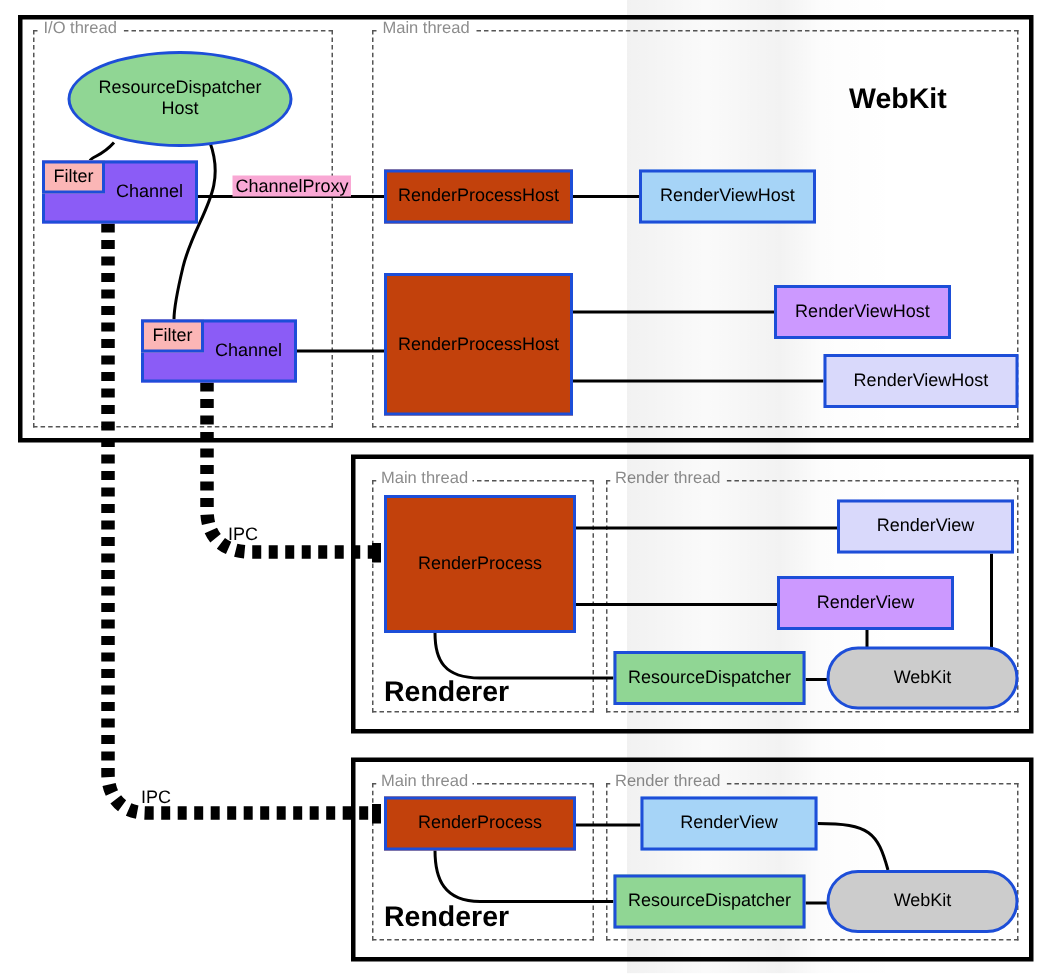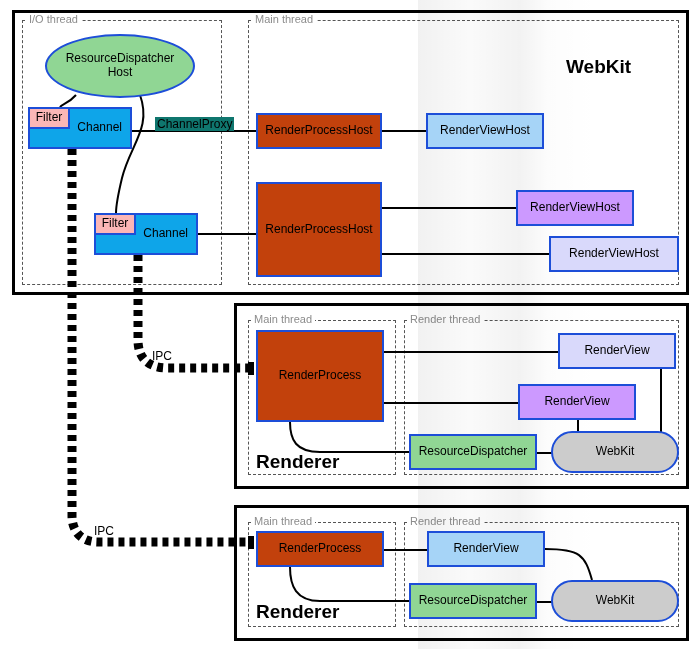--- a/index.html
+++ b/index.html
@@ -49,21 +49,21 @@
     font-size:12px;
     color:#000;
     line-height:1.15;
     z-index:6;
   }
   .n-pink{background:#c2410c;}
   .n-blue{background:#a6d4f7;}
   .n-violet{background:#cc99ff;}
   .n-lav{background:#d9d9fb;}
   .n-green{background:#90d694;}
-  .n-channel{background:#0ea5e9;}
+  .n-channel{background:#8b5cf6;}
   .n-filter{background:#fbb6b6;font-size:12px;}
   .n-ellipse{background:#90d694;border-radius:50%;}
   .n-stadium{background:#cccccc;border-radius:40px;}
   
   .line-h{position:absolute;height:0;border-top:2px solid #000;z-index:3;}
   .line-v{position:absolute;width:0;border-left:2px solid #000;z-index:3;}
   
   .ipc-svg{position:absolute;left:0;top:0;width:700px;height:649px;z-index:4;pointer-events:none;}
   .curve-svg{position:absolute;left:0;top:0;width:700px;height:649px;z-index:5;pointer-events:none;}
   
@@ -74,21 +74,21 @@
     color:#000;
     z-index:7;
     white-space:nowrap;
   }
   .side-label{
     position:absolute;
     font-size:12px;
     color:#000;
     z-index:7;
     white-space:nowrap;
-    background:#0f766e;
+    background:#f9a8d4;
     padding:0 2px;
   }
   
   .band{
     position:absolute;
     top:0;bottom:0;
     z-index:1;
     pointer-events:none;
   }
   #band1{left:418px;width:52px;background:linear-gradient(to right,rgba(0,0,0,0.055),rgba(0,0,0,0.02));}

